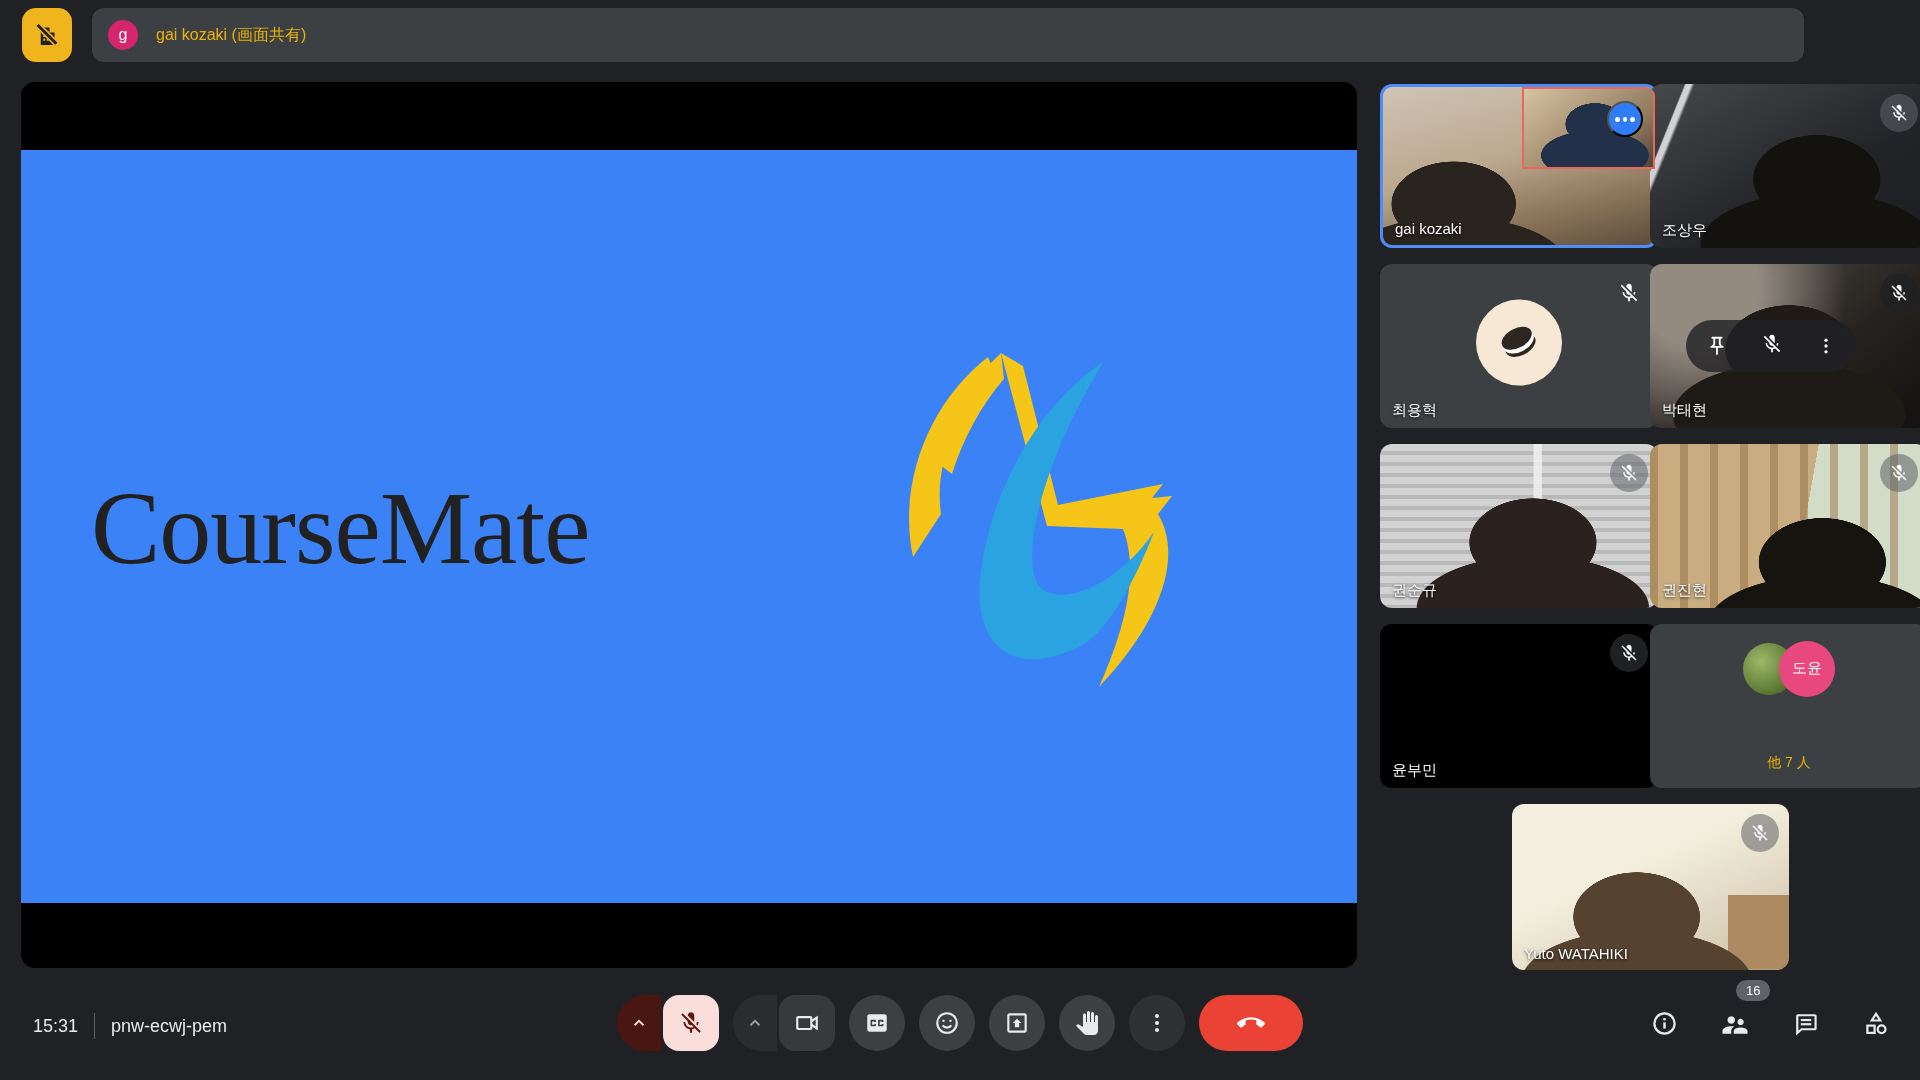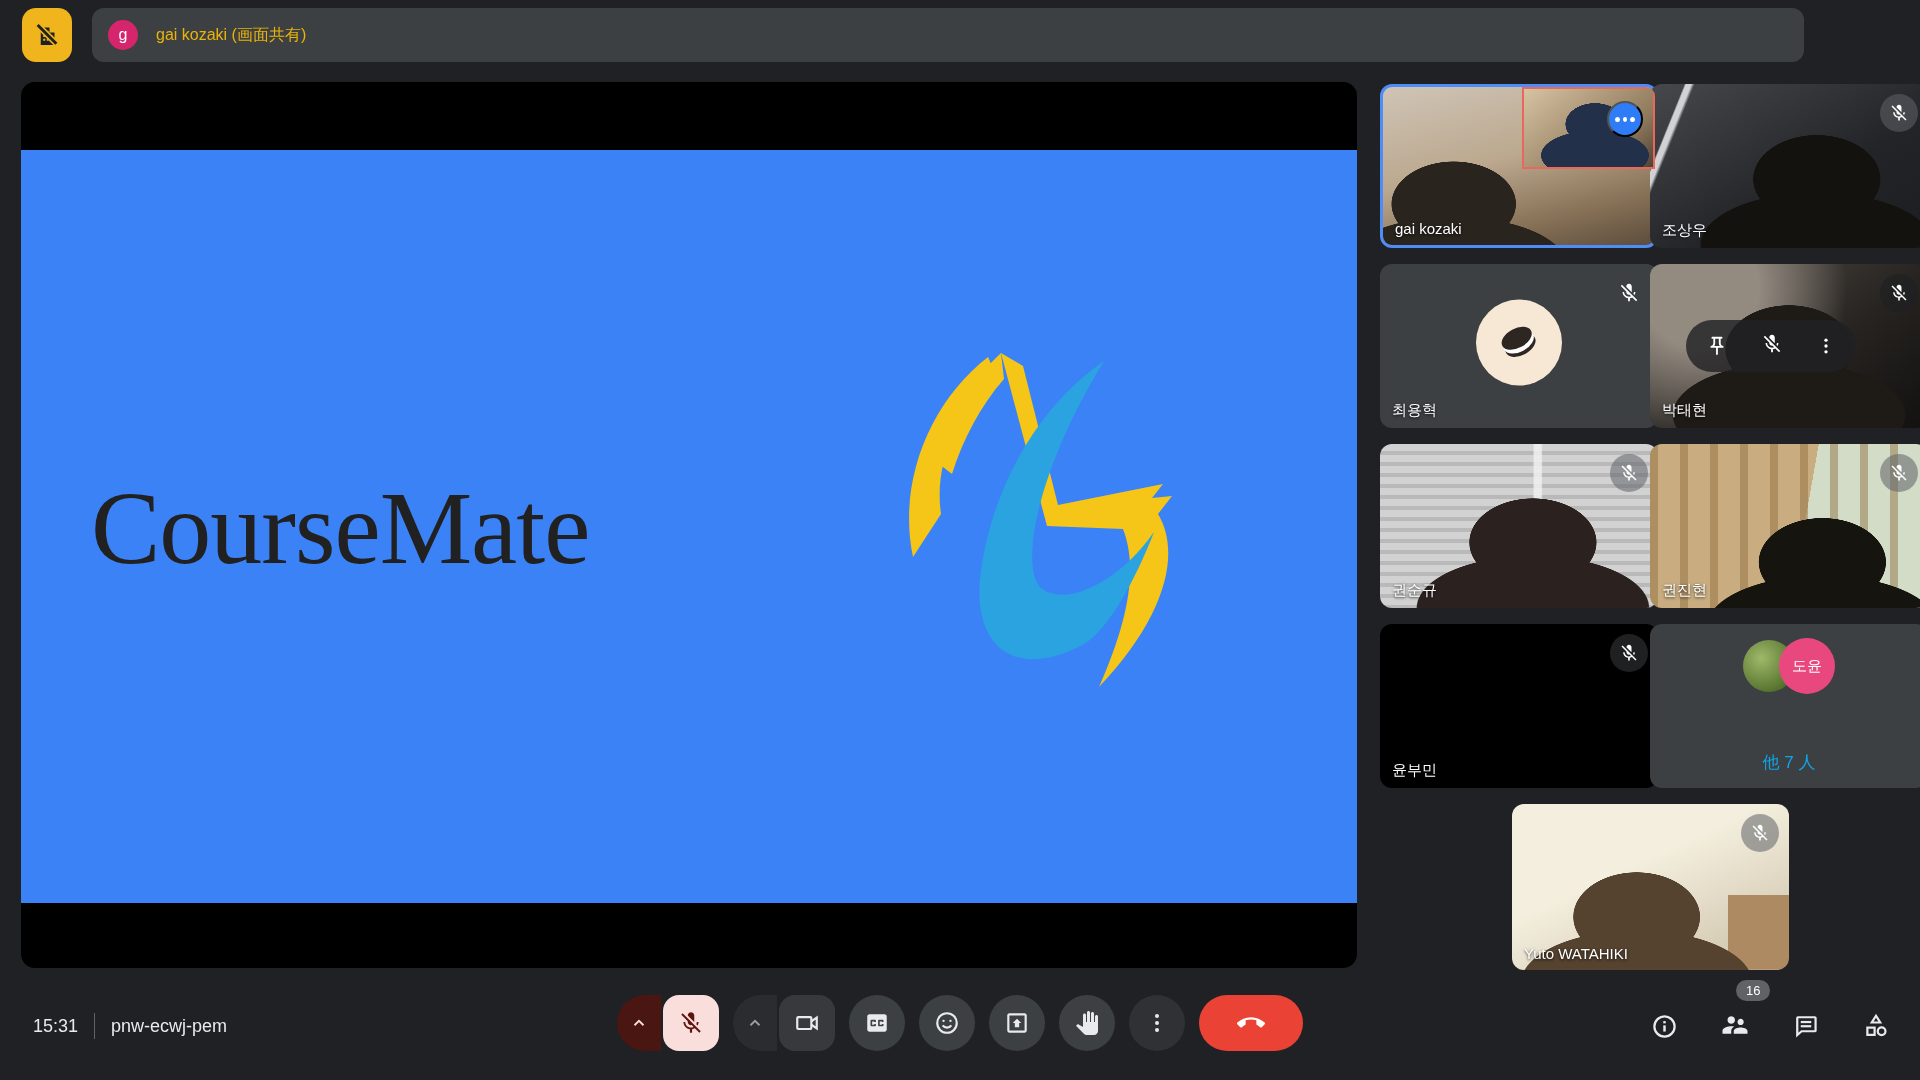--- a/index.html
+++ b/index.html
@@ -60,21 +60,21 @@
   .t6{left:1650px;top:444px;background:
     repeating-linear-gradient(90deg, rgba(140,105,60,.45) 0 8px, transparent 8px 30px),
     linear-gradient(100deg,#c9ad80 0 55%, #d2dcc6 55%);}
   .t7{left:1380px;top:624px;background:#000;}
   .t8{left:1650px;top:624px;display:flex;flex-direction:column;align-items:center;justify-content:center;gap:43px;}
   .ov-avatars{display:flex;align-items:center;}
   .ov-green{width:52px;height:52px;border-radius:50%;
     background:radial-gradient(circle at 35% 35%, #9fb86a, #58752f 70%, #3c5220);}
   .ov-pink{width:56px;height:56px;border-radius:50%;background:#e9487f;color:#fff;font-size:15px;
     display:flex;align-items:center;justify-content:center;margin-left:-16px;z-index:2;}
-  .others-label{margin-top:14px;color:#0ea5e9;font-size:17px;}
+  .others-label{margin-top:14px;color:#eab308;font-size:14px;}
   .t9{left:1512px;top:804px;width:277px;height:166px;background:
     linear-gradient(0deg,#ad8a62,#ad8a62) no-repeat right 0 bottom 0 / 22% 45%,
     linear-gradient(155deg,#f3eedd 0 40%,#e6decb 60%,#c9bfa4 100%);}
 
   
   .bb-left{position:absolute;left:33px;top:1013px;display:flex;align-items:center;gap:16px;
     color:#e8eaed;font-size:18px;}
   .bb-sep{width:1px;height:26px;background:#5f6368;}
   .controls{position:absolute;top:995px;left:50%;transform:translateX(-50%);
     display:flex;align-items:center;gap:14px;}
@@ -83,21 +83,21 @@
     border-radius:28px 0 0 28px;}
   .chev-mic{background:#4a1612;}
   .chev-cam{background:#2b2c2f;}
   .ctl{width:56px;height:56px;border-radius:50%;background:#3c4043;border:none;
     display:flex;align-items:center;justify-content:center;cursor:pointer;}
   .mute-btn{border-radius:16px;background:#f9dedc;}
   .cam-btn{border-radius:16px;background:#37393c;}
   .more-btn{background:#303134;}
   .end-btn{width:104px;height:56px;border-radius:28px;background:#ea4335;border:none;
     display:flex;align-items:center;justify-content:center;cursor:pointer;}
-  .bb-right{position:absolute;right:30px;top:1010px;display:flex;align-items:flex-end;gap:42px;}
+  .bb-right{position:absolute;right:30px;top:1010px;display:flex;align-items:flex-start;gap:42px;}
   .bb-ic{position:relative;background:none;border:none;padding:0;cursor:pointer;
     display:flex;align-items:center;justify-content:center;}
   .badge{position:absolute;top:-30px;left:16px;background:#5f6368;color:#fff;font-size:13px;
     padding:3px 10px;border-radius:11px;}
 </style>
 </head>
 <body>
 
 <div class="app">
 

